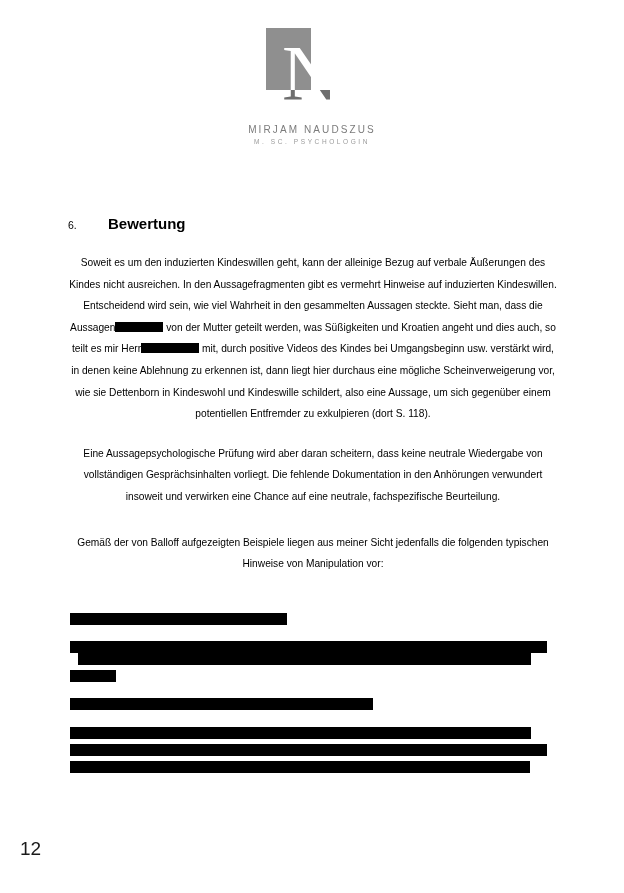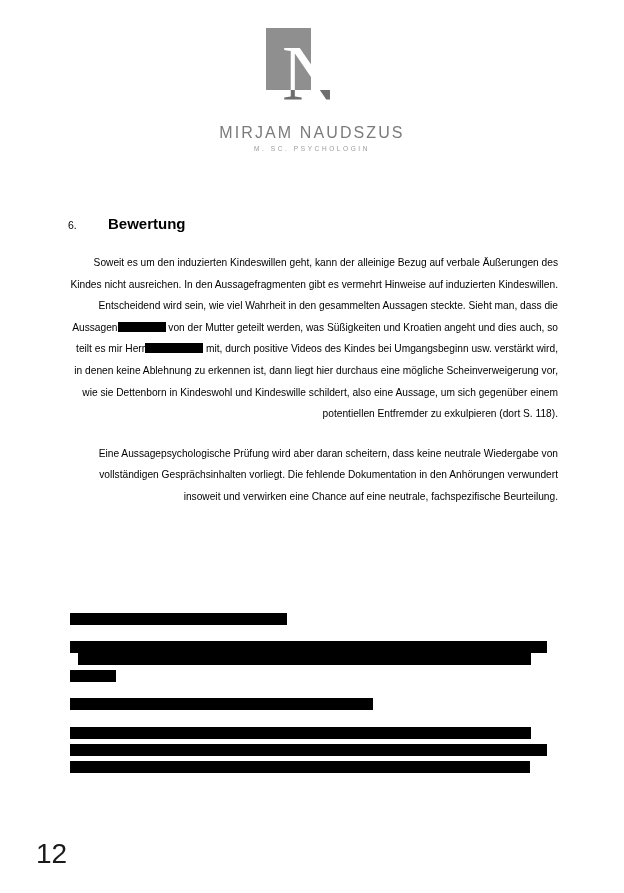--- a/index.html
+++ b/index.html
@@ -57,21 +57,21 @@
     left: 16px;
     top: 6px;
     font-family: "Liberation Serif", serif;
     font-size: 78px;
     line-height: 78px;
     color: #6e6e6e;
     clip-path: inset(56px 0 0 0);
   }
   .logo-name {
     margin-top: 4px;
-    font-size: 16px;
+    font-size: 10px;
     letter-spacing: 2.1px;
     color: #7b7b7b;
     text-align: center;
     white-space: nowrap;
   }
   .logo-sub {
     margin-top: 3px;
     font-size: 6.5px;
     letter-spacing: 2.6px;
     color: #9a9a9a;
@@ -99,21 +99,21 @@
   }
   .section-title {
     font-size: 15px;
     font-weight: bold;
   }
 
   p.para {
     font-size: 10.2px;
     line-height: 21.6px;
     margin: 0 0 8px 0;
-    text-align: right;
+    text-align: center;
   }
   p.para.gap-after {
     margin-bottom: 18px;
   }
   p.para.gap-large {
     margin-bottom: 24px;
   }
 
   
   .redact-inline {
@@ -136,23 +136,23 @@
     height: 12px;
     margin-bottom: 0;
   }
   .redact-row {
     display: block;
   }
 
   
   .page-number {
     position: absolute;
-    left: 36px;
+    left: 20px;
     top: 838px;
-    font-size: 28px;
+    font-size: 19px;
     color: #1a1a1a;
     font-family: "Liberation Sans", sans-serif;
   }
 </style>
 </head>
 <body>
 
 <div class="letterhead">
   <div class="logo-block">
     <div class="logo-square"></div>
@@ -165,20 +165,21 @@
 
 <div class="doc-body">
 
   <div class="section-heading">
     <span class="section-num">6.</span>
     <span class="section-title">Bewertung</span>
   </div>
 
   <p class="para gap-after" id="para-1">Soweit es um den induzierten Kindeswillen geht, kann der alleinige Bezug auf verbale Äußerungen des Kindes nicht ausreichen. In den Aussagefragmenten gibt es vermehrt Hinweise auf induzierten Kindeswillen. Entscheidend wird sein, wie viel Wahrheit in den gesammelten Aussagen steckte. Sieht man, dass die Aussagen<span class="redact-inline" style="width: 48px;"></span> von der Mutter geteilt werden, was Süßigkeiten und Kroatien angeht und dies auch, so teilt es mir Herr<span class="redact-inline" style="width: 58px;"></span> mit, durch positive Videos des Kindes bei Umgangsbeginn usw. verstärkt wird, in denen keine Ablehnung zu erkennen ist, dann liegt hier durchaus eine mögliche Scheinverweigerung vor, wie sie Dettenborn in Kindeswohl und Kindeswille schildert, also eine Aussage, um sich gegenüber einem potentiellen Entfremder zu exkulpieren (dort S. 118).</p>
   <p class="para gap-large" id="para-2">Eine Aussagepsychologische Prüfung wird aber daran scheitern, dass keine neutrale Wiedergabe von vollständigen Gesprächsinhalten vorliegt. Die fehlende Dokumentation in den Anhörungen verwundert insoweit und verwirken eine Chance auf eine neutrale, fachspezifische Beurteilung.</p>
+  <p class="para" id="para-3">Gemäß der von Balloff aufgezeigten Beispiele liegen aus meiner Sicht jedenfalls die folgenden typischen Hinweise von Manipulation vor:</p>
 
 </div>
 
 <div class="redact-block-area" id="redact-area">
     <div class="redact-row" style="margin-bottom: 16px;">
       <div class="redact-bar" style="width: 217px; margin-left: 0px;"></div>
     </div>
     <div class="redact-row" style="margin-bottom: 5px;">
       <div class="redact-bar" style="width: 477px; margin-left: 0px;"></div>
       <div class="redact-bar" style="width: 453px; margin-left: 8px;"></div>

